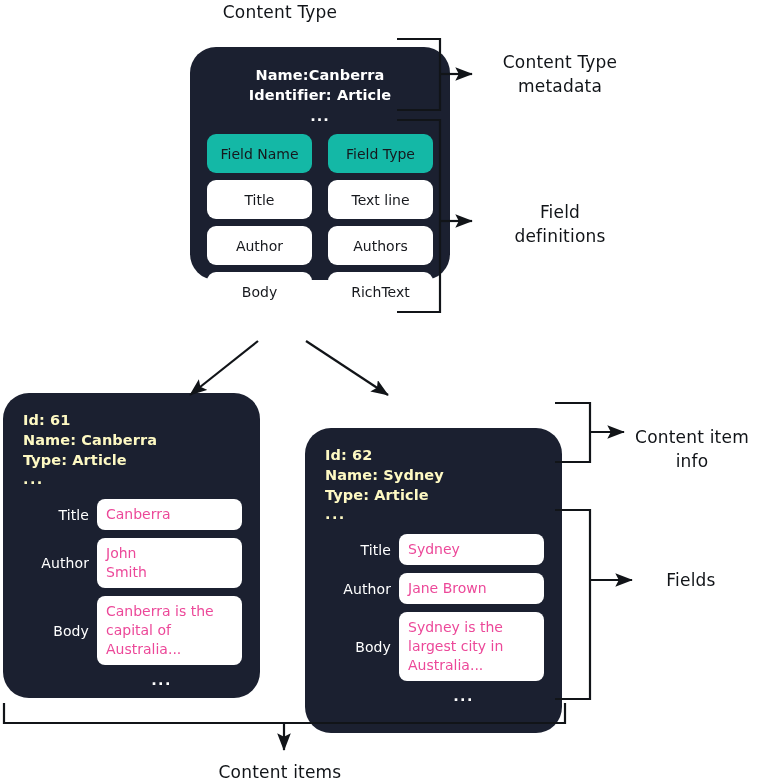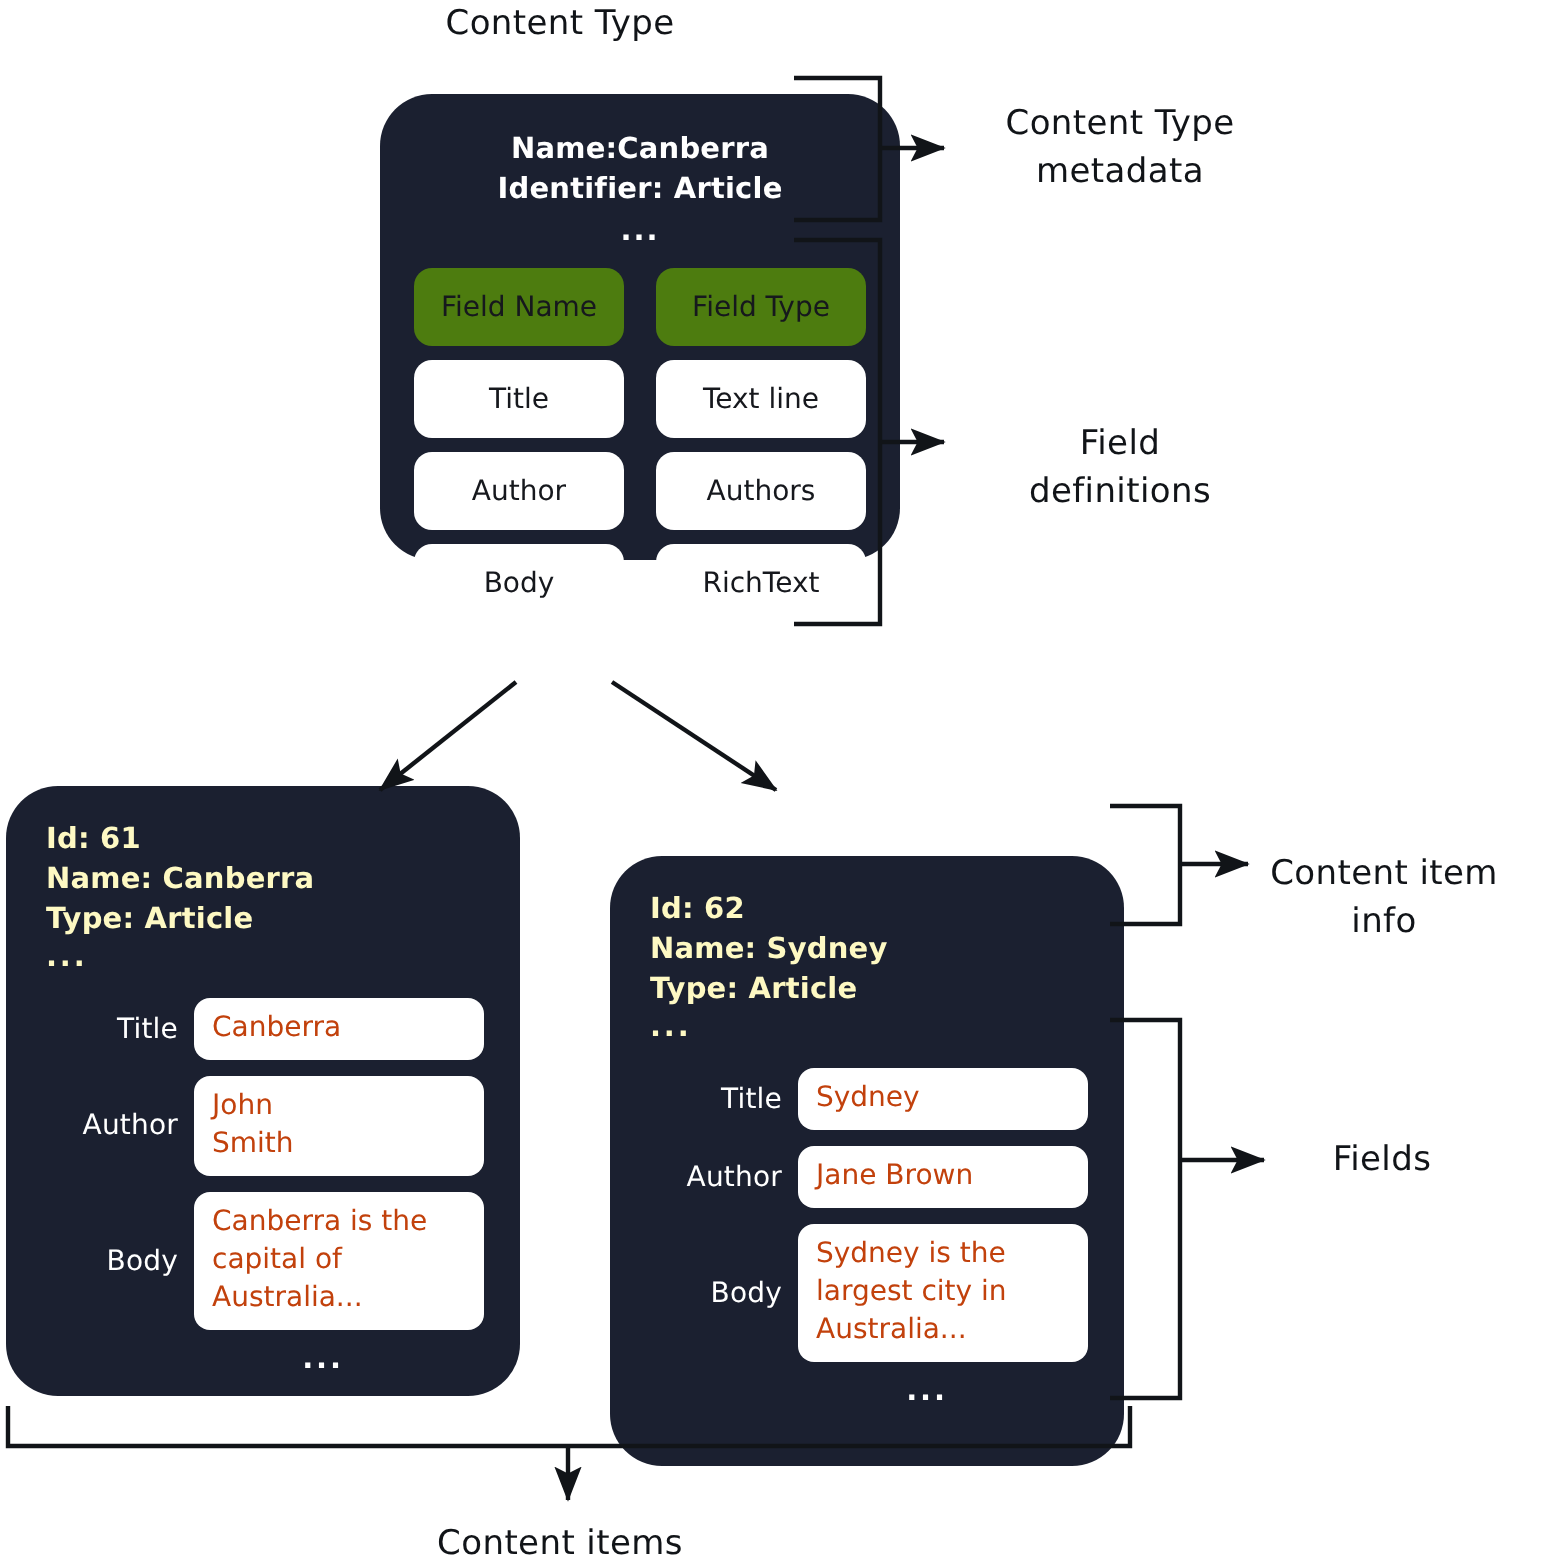--- a/index.html
+++ b/index.html
@@ -88,21 +88,21 @@
     border-radius: 9px;
     background: #ffffff;
     display: flex;
     align-items: center;
     justify-content: center;
     font-size: 14px;
     color: #16181d;
     box-sizing: border-box;
   }
   .cell.header {
-    background: #4d7c0f;
+    background: #14b8a6;
   }
   .ct-ellipsis-bottom {
     margin-top: 8px;
   }
 
   
   .item-card {
     width: 257px;
     height: 305px;
     top: 393px;
@@ -140,21 +140,21 @@
     text-align: right;
     color: #ffffff;
     font-size: 14px;
     letter-spacing: .1px;
     flex: 0 0 auto;
   }
   .field-value {
     flex: 1 1 auto;
     background: #ffffff;
     border-radius: 8px;
-    color: #c2410c;
+    color: #ec4899;
     font-size: 14px;
     line-height: 19px;
     padding: 6px 9px;
     box-sizing: border-box;
     white-space: pre-line;
   }
   .item-ellipsis {
     margin-top: 7px;
     padding-left: 60px;
     text-align: center;
@@ -167,21 +167,21 @@
   
   .annotation {
     position: absolute;
     text-align: center;
     font-size: 17px;
     line-height: 24px;
     letter-spacing: .2px;
     color: #111418;
   }
   #label-ct-metadata   { left: 460px; top: 50px;  width: 200px; }
-  #label-field-defs    { left: 460px; top: 200px; width: 200px; margin-top: 10px; }
+  #label-field-defs    { left: 460px; top: 200px; width: 200px; }
   #label-item-info     { left: 612px; top: 409px; width: 160px; margin-top: 16px; }
   #label-fields        { left: 636px; top: 568px; width: 110px; text-align: center; }
   #label-content-items { left: 180px; top: 760px; width: 200px; }
 </style>
 </head>
 <body>
 
 <div class="diagram-title">Content Type</div>
 
 <div class="card" id="content-type-card">

